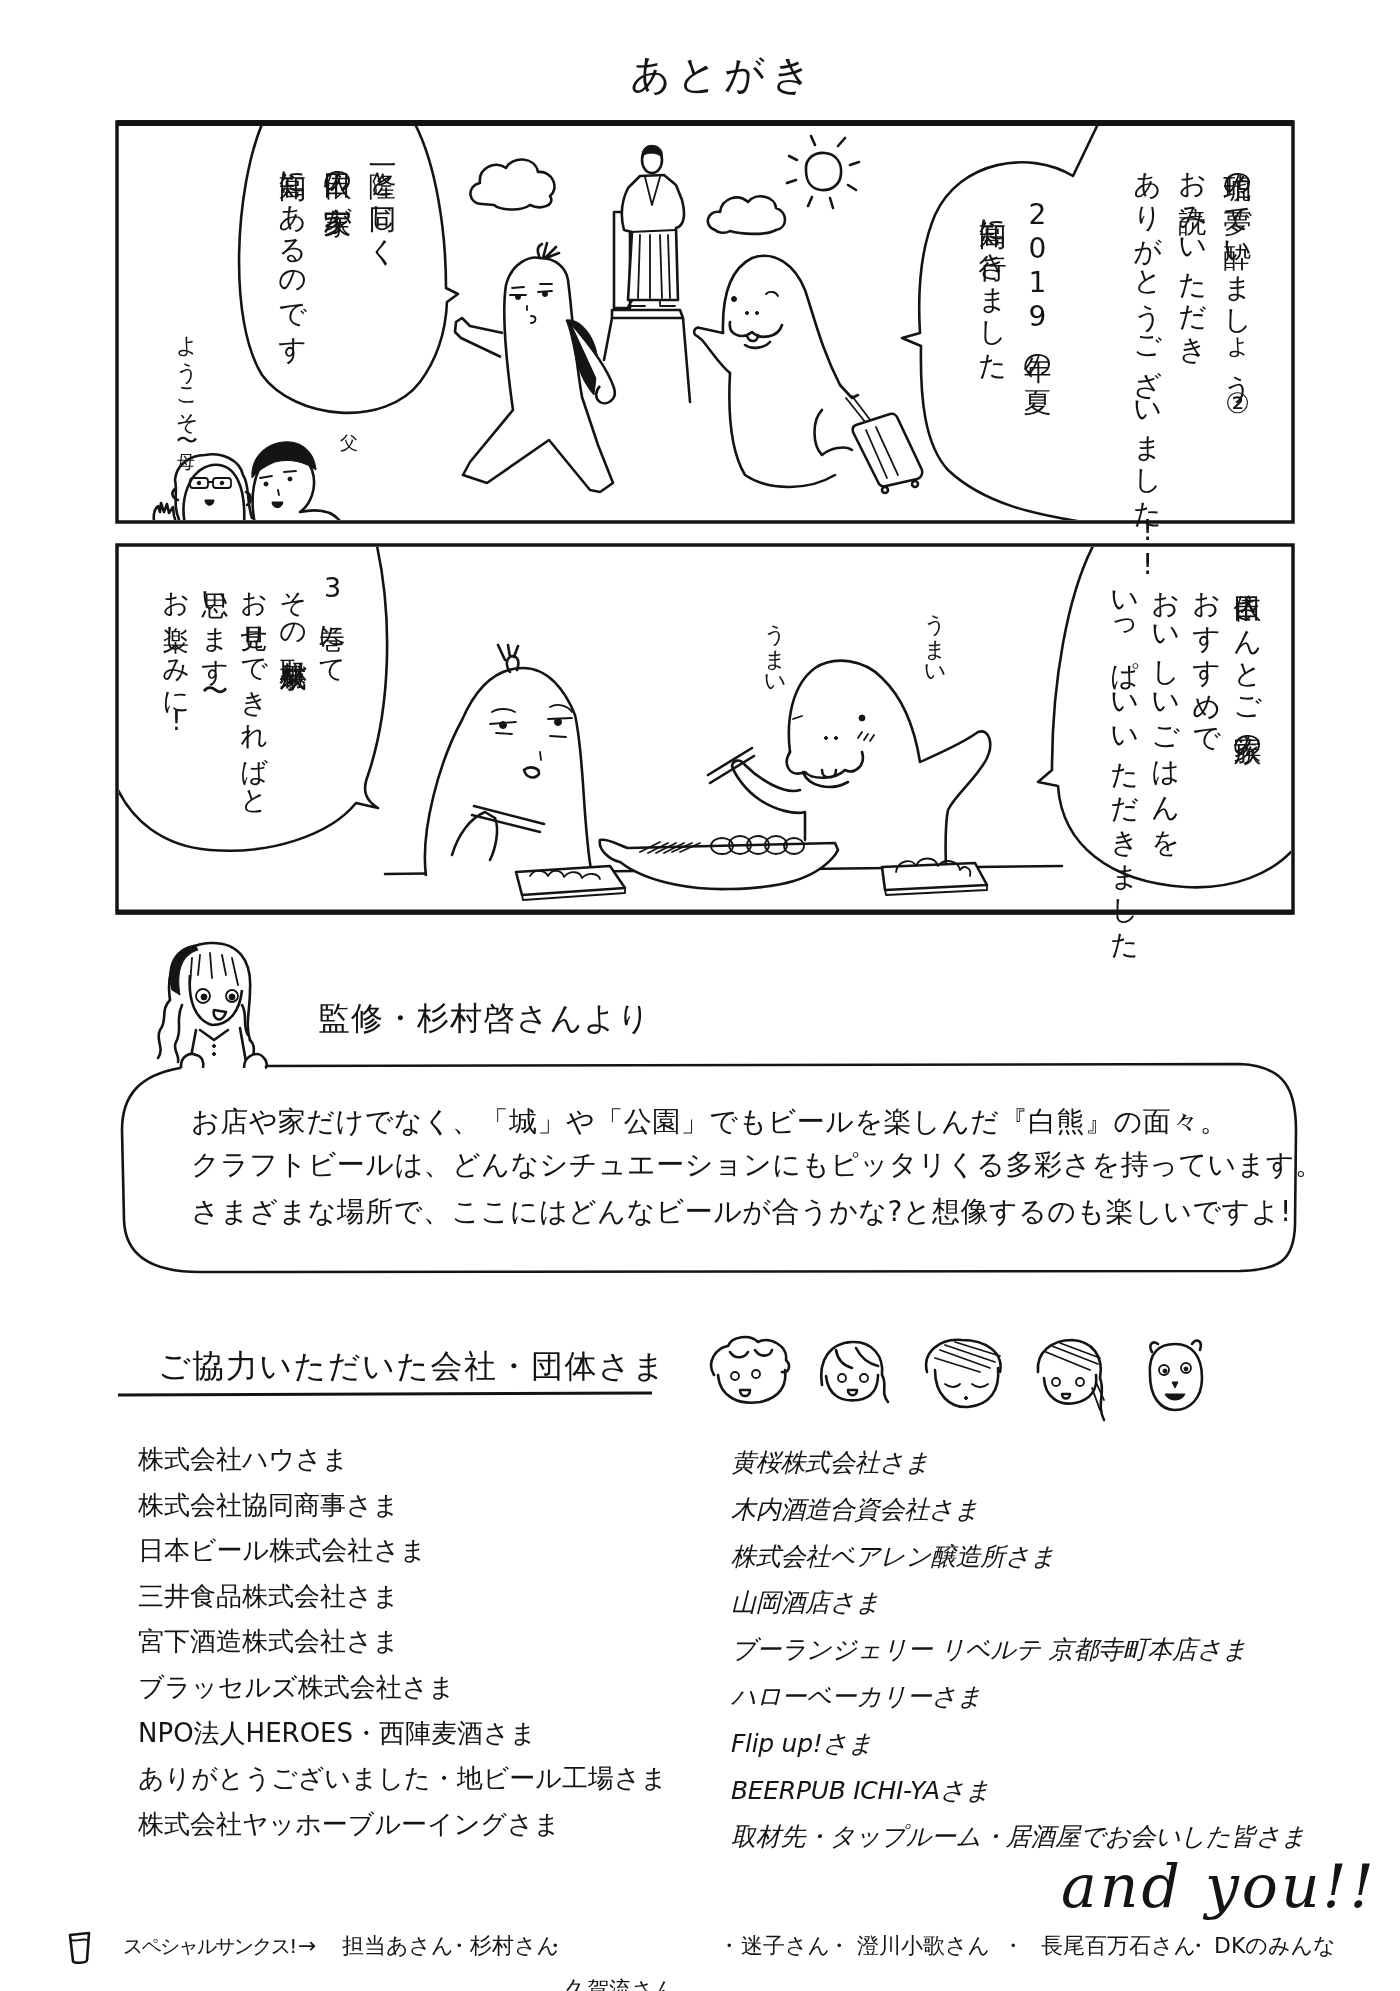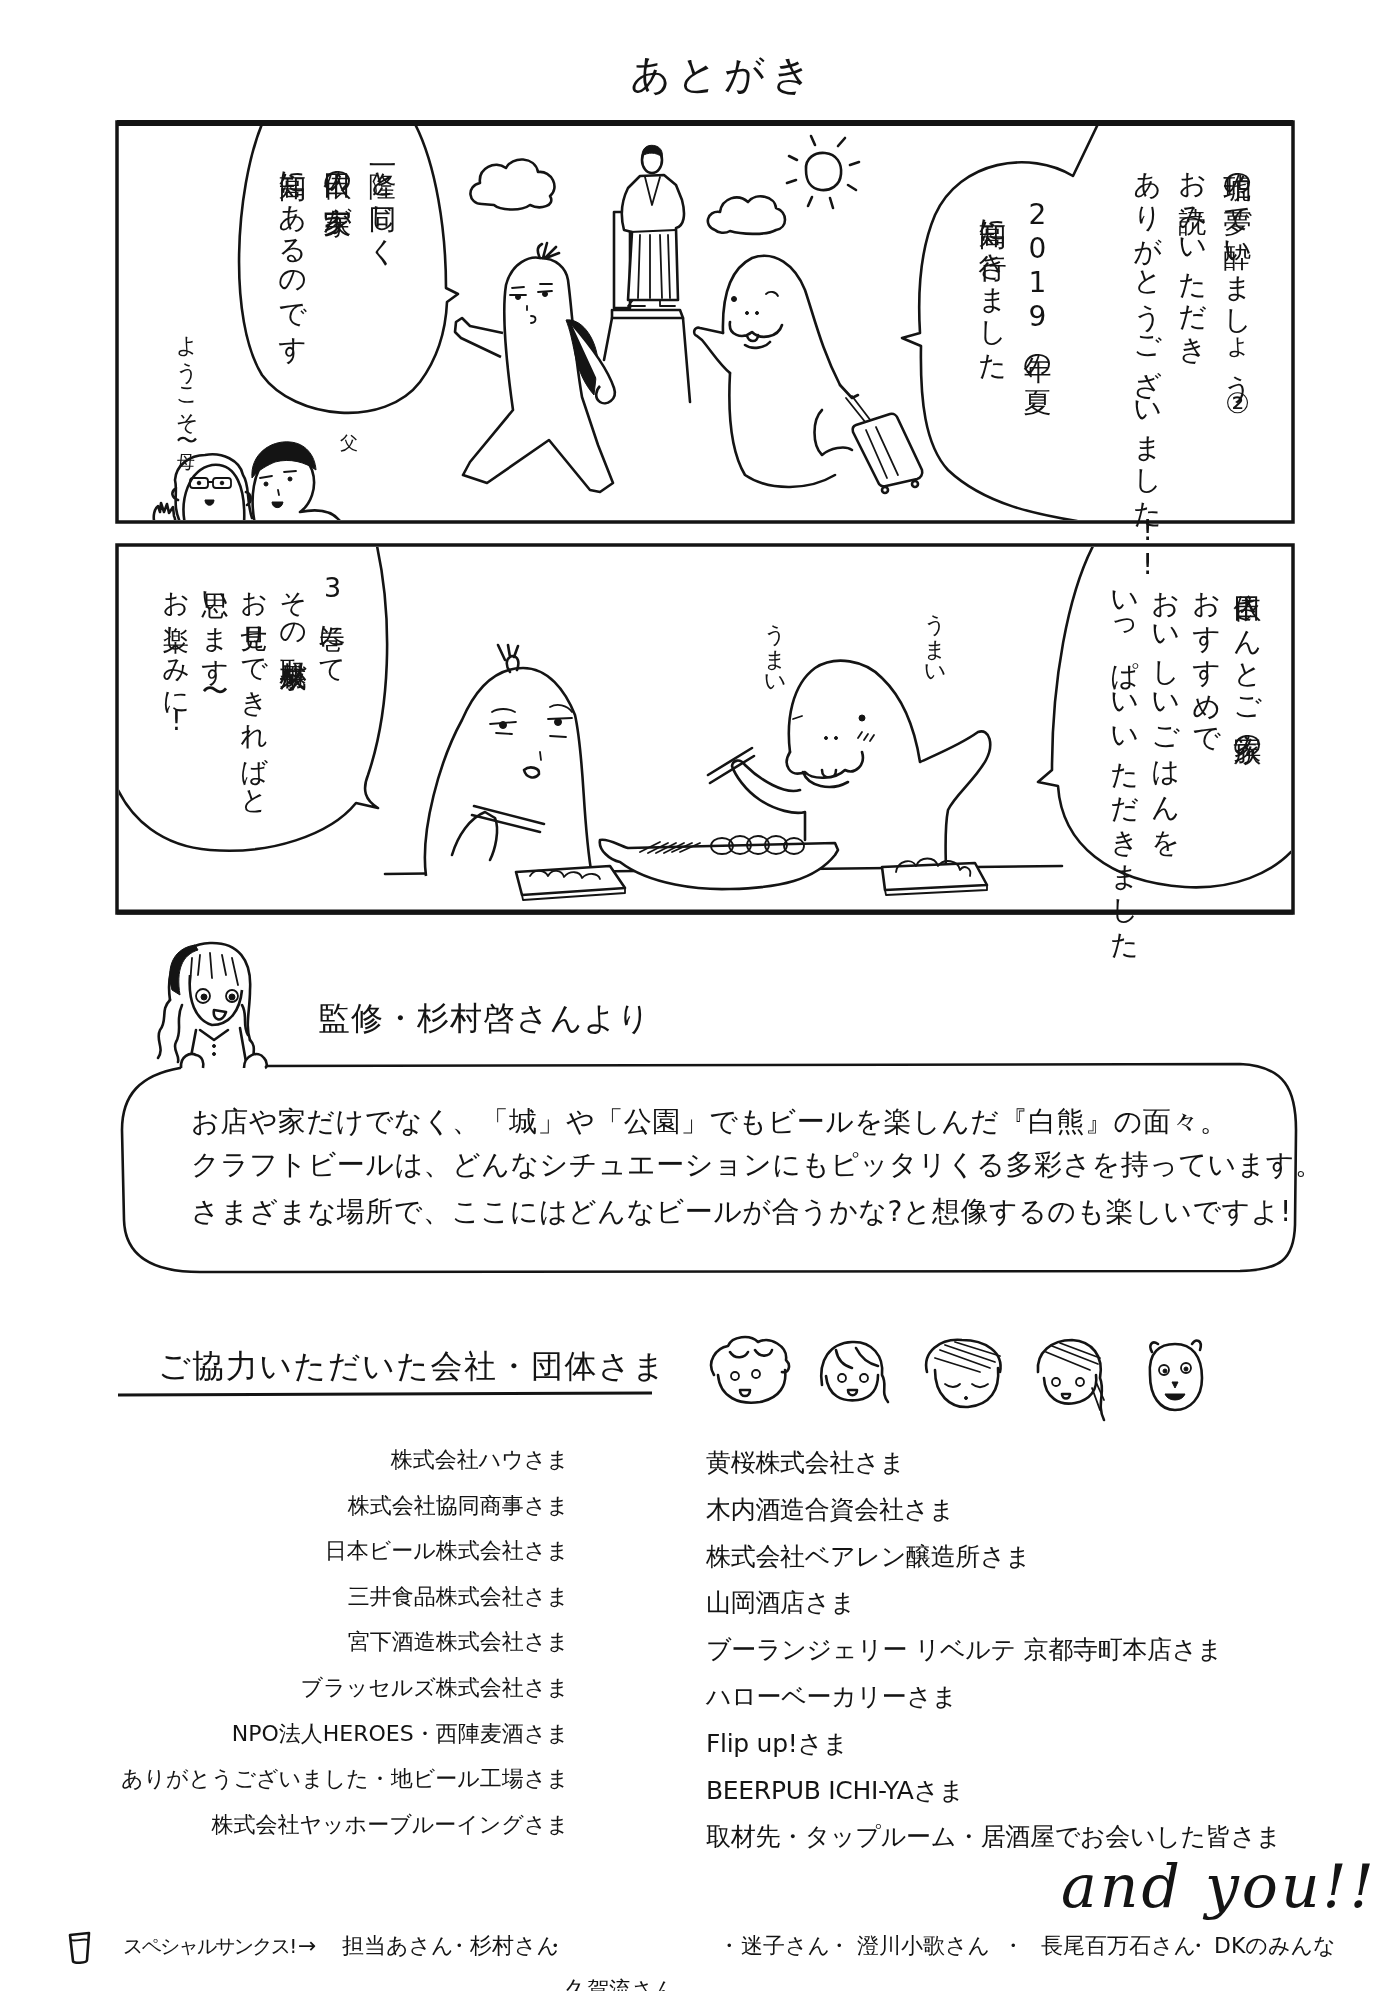--- a/index.html
+++ b/index.html
@@ -17,22 +17,22 @@
   .v28 { font-size:28px; line-height:45px; letter-spacing:1px; }
   .v28b { font-size:28px; line-height:41px; letter-spacing:2px; }
   .v27 { font-size:27px; line-height:39px; letter-spacing:2px; }
   .v22 { font-size:22px; line-height:26px; letter-spacing:1px; }
   .small { font-size:18px; line-height:20px; }
   .sv-head { left:294px; top:1000px; font-size:32px; line-height:36px; letter-spacing:1px; }
   .sv-line { left:167px; font-size:28px; line-height:40px; letter-spacing:0.5px; }
   .cr-head { left:134px; top:1348px; font-size:32px; line-height:36px; letter-spacing:1.5px; }
   .list { position:absolute; }
   .list .item { display:block; white-space:nowrap; }
-  .list-left { left:121px; top:1437px; font-size:22px; line-height:45.6px;text-align:right; }
-  .list-right { left:706px; top:1440px; font-size:25px; line-height:46.8px; letter-spacing:-0.3px; }
+  .list-left { left:138px; top:1437px; font-size:26px; line-height:45.6px; }
+  .list-right { left:731px; top:1440px; font-size:25px; line-height:46.8px; letter-spacing:-0.3px;font-style:italic; }
   .closing { left:1037px; top:1860px; font-family:"DejaVu Serif", serif; font-style:italic; font-size:60px; line-height:52px; letter-spacing:3px; }
   .thanks { top:1932px; font-size:22px; line-height:28px; }
   .thanks-label { font-size:20px; letter-spacing:-2px; }
 </style>
 </head>
 <body>
 
 <div id="page">
 
   <svg id="art" viewBox="0 0 1400 1991">

